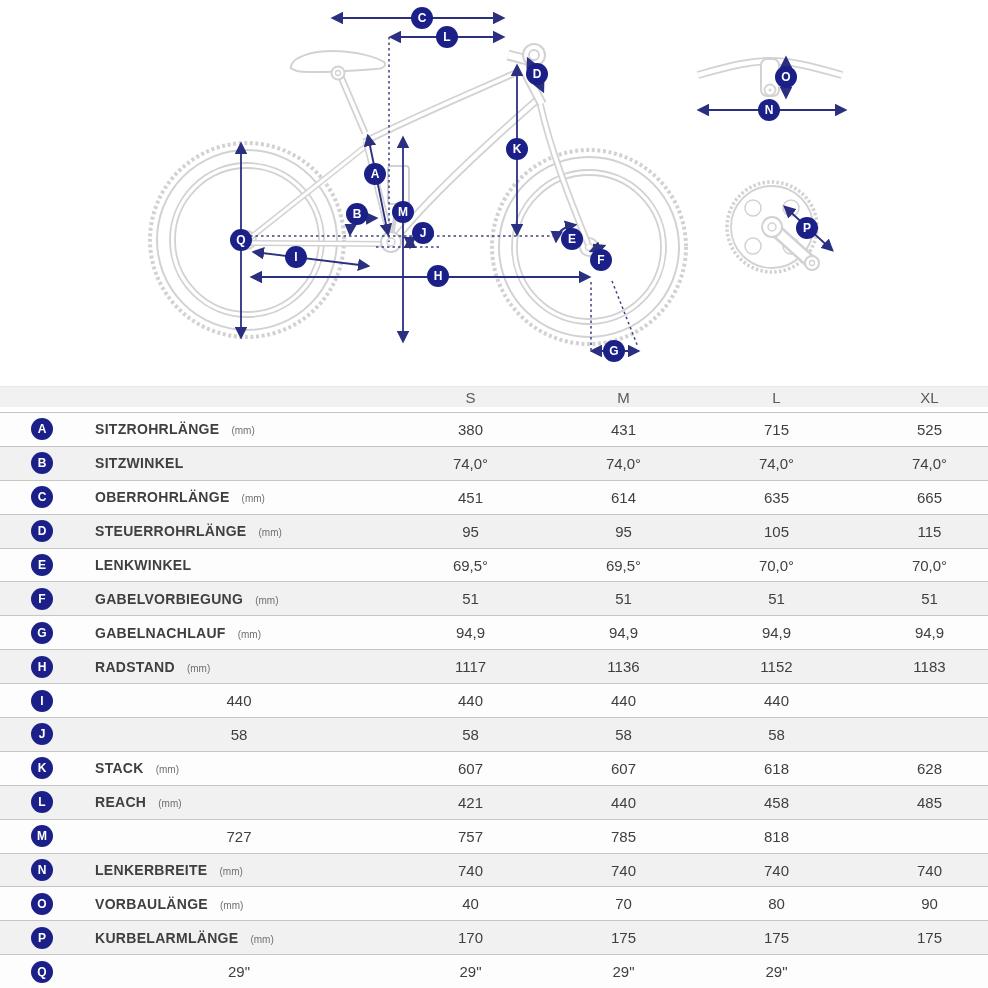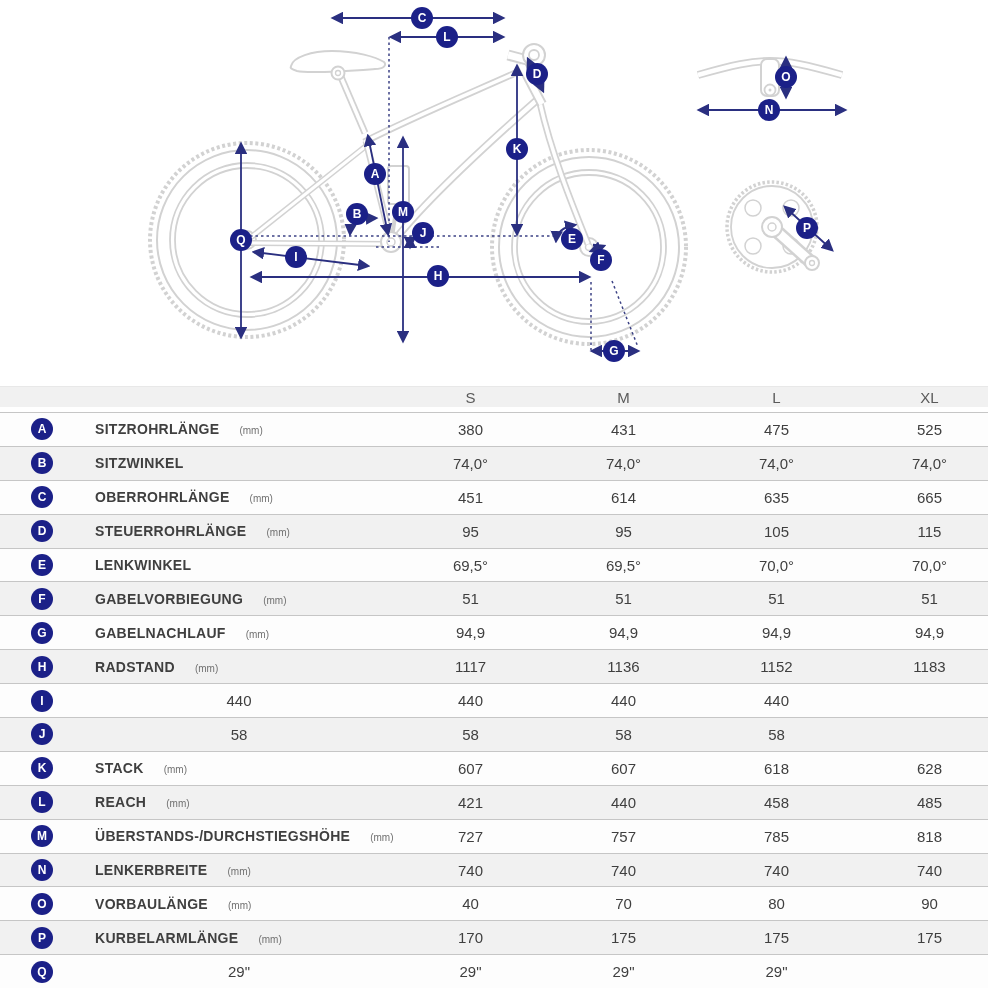--- a/index.html
+++ b/index.html
@@ -10,21 +10,21 @@
   .g-table{width:1006px;}
   .thead{display:grid;grid-template-columns:84px 310px repeat(4,153px);height:20px;background:#f1f1f1;align-items:center;}
   .hdr{text-align:center;color:#5a5a5a;font-size:15px;}
   .spacer{height:5px;background:#ffffff;}
   .row{display:grid;grid-template-columns:84px 310px repeat(4,153px);height:33.9px;align-items:center;box-sizing:border-box;border-top:1px solid #c6c6c6;}
   .r-light{background:#fdfdfd;}
   .r-dark{background:#f1f1f1;}
   .c-badge{text-align:center;}
   .badge{display:inline-flex;width:22px;height:22px;border-radius:50%;background:#1b2088;color:#fff;font-size:12px;font-weight:bold;align-items:center;justify-content:center;line-height:1;}
   .c-label{padding-left:11px;font-size:14px;font-weight:700;color:#3f3f3f;letter-spacing:.3px;white-space:nowrap;}
-  .unit{font-size:10px;font-weight:400;color:#707070;letter-spacing:0;margin-left:20px;}
+  .unit{font-size:10px;font-weight:400;color:#707070;letter-spacing:0;margin-left:12px;}
   .c-val{text-align:center;font-size:15px;color:#3f3f3f;}
   
   .bike{stroke:#d2d2d2;fill:none;}
   .wfill{stroke:#ffffff;fill:none;}
   .bfill{fill:#ffffff;stroke:#d2d2d2;}
   .nav{stroke:#2a2f80;stroke-width:1.8;fill:none;}
   .dot{stroke:#3c4285;stroke-width:1.5;fill:none;stroke-dasharray:2.5 3;}
   .bdg-c{fill:#1b2088;}
   .bdg-t{fill:#ffffff;font-size:12px;font-weight:bold;text-anchor:middle;font-family:"Liberation Sans",sans-serif;}
 </style>
@@ -232,21 +232,21 @@
       <div class="hdr">L</div>
       <div class="hdr">XL</div>
     </div>
     <div class="spacer"></div>
 
     <div class="row r-light">
         <div class="c-badge"><span class="badge">A</span></div>
         <div class="c-label"><span>SITZROHRLÄNGE</span><span class="unit">(mm)</span></div>
         <div class="c-val">380</div>
         <div class="c-val">431</div>
-        <div class="c-val">475</div>
+        <div class="c-val">715</div>
         <div class="c-val">525</div>
       </div>
 
     <div class="row r-dark">
         <div class="c-badge"><span class="badge">B</span></div>
         <div class="c-label"><span>SITZWINKEL</span><span class="unit"></span></div>
         <div class="c-val">74,0°</div>
         <div class="c-val">74,0°</div>
         <div class="c-val">74,0°</div>
         <div class="c-val">74,0°</div>
@@ -335,21 +335,20 @@
         <div class="c-badge"><span class="badge">L</span></div>
         <div class="c-label"><span>REACH</span><span class="unit">(mm)</span></div>
         <div class="c-val">421</div>
         <div class="c-val">440</div>
         <div class="c-val">458</div>
         <div class="c-val">485</div>
       </div>
 
     <div class="row r-light">
         <div class="c-badge"><span class="badge">M</span></div>
-        <div class="c-label"><span>ÜBERSTANDS-/DURCHSTIEGSHÖHE</span><span class="unit">(mm)</span></div>
         <div class="c-val">727</div>
         <div class="c-val">757</div>
         <div class="c-val">785</div>
         <div class="c-val">818</div>
       </div>
 
     <div class="row r-dark">
         <div class="c-badge"><span class="badge">N</span></div>
         <div class="c-label"><span>LENKERBREITE</span><span class="unit">(mm)</span></div>
         <div class="c-val">740</div>

